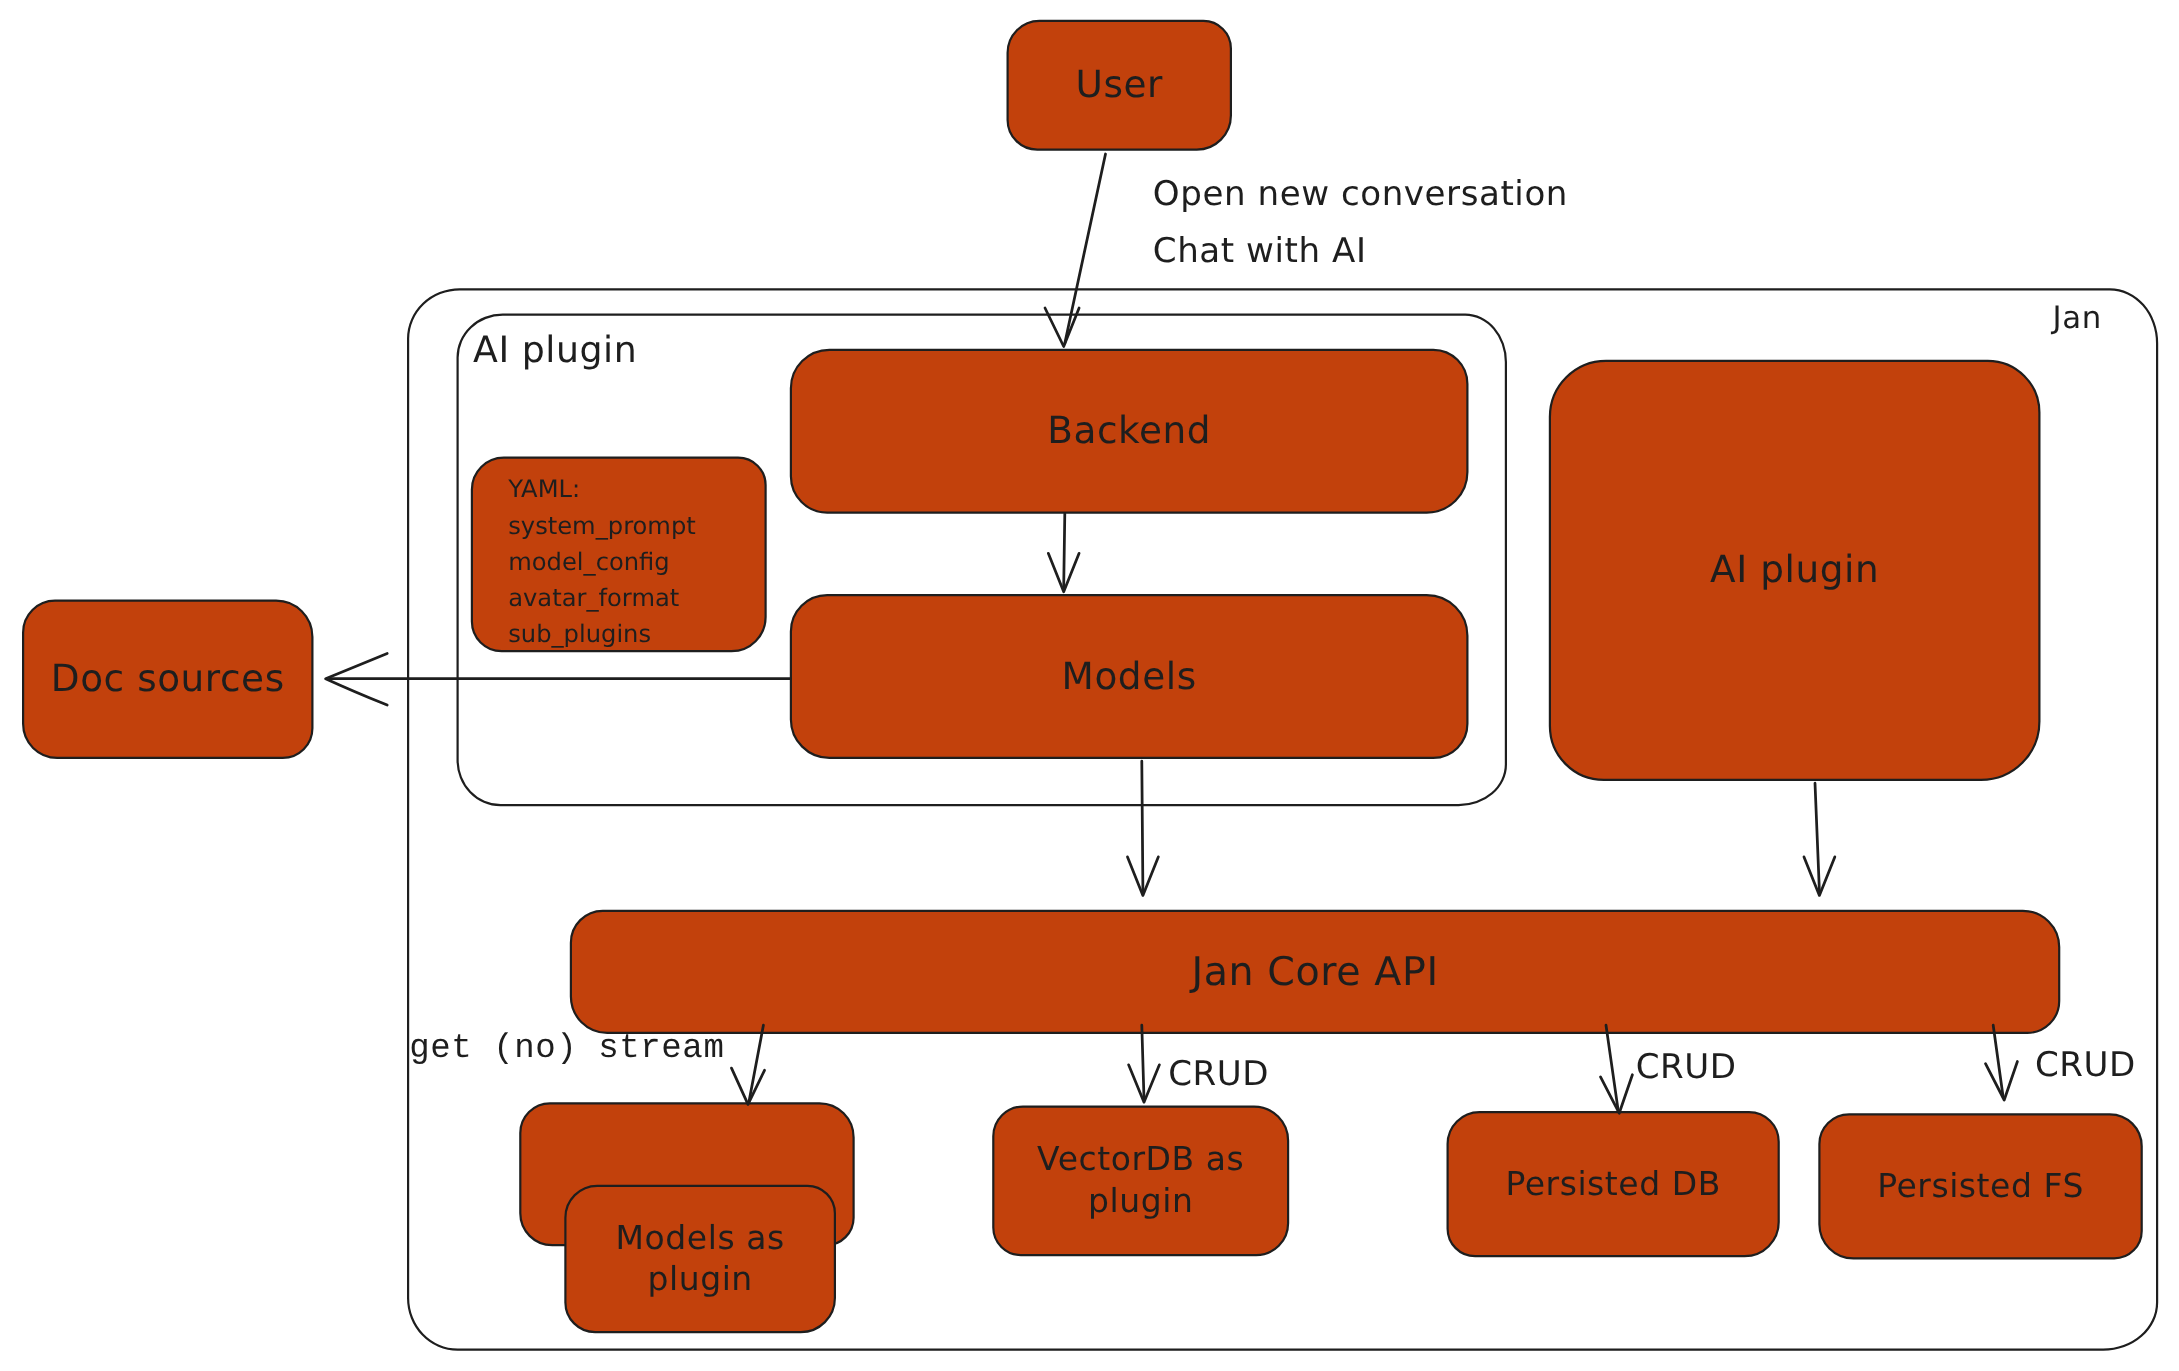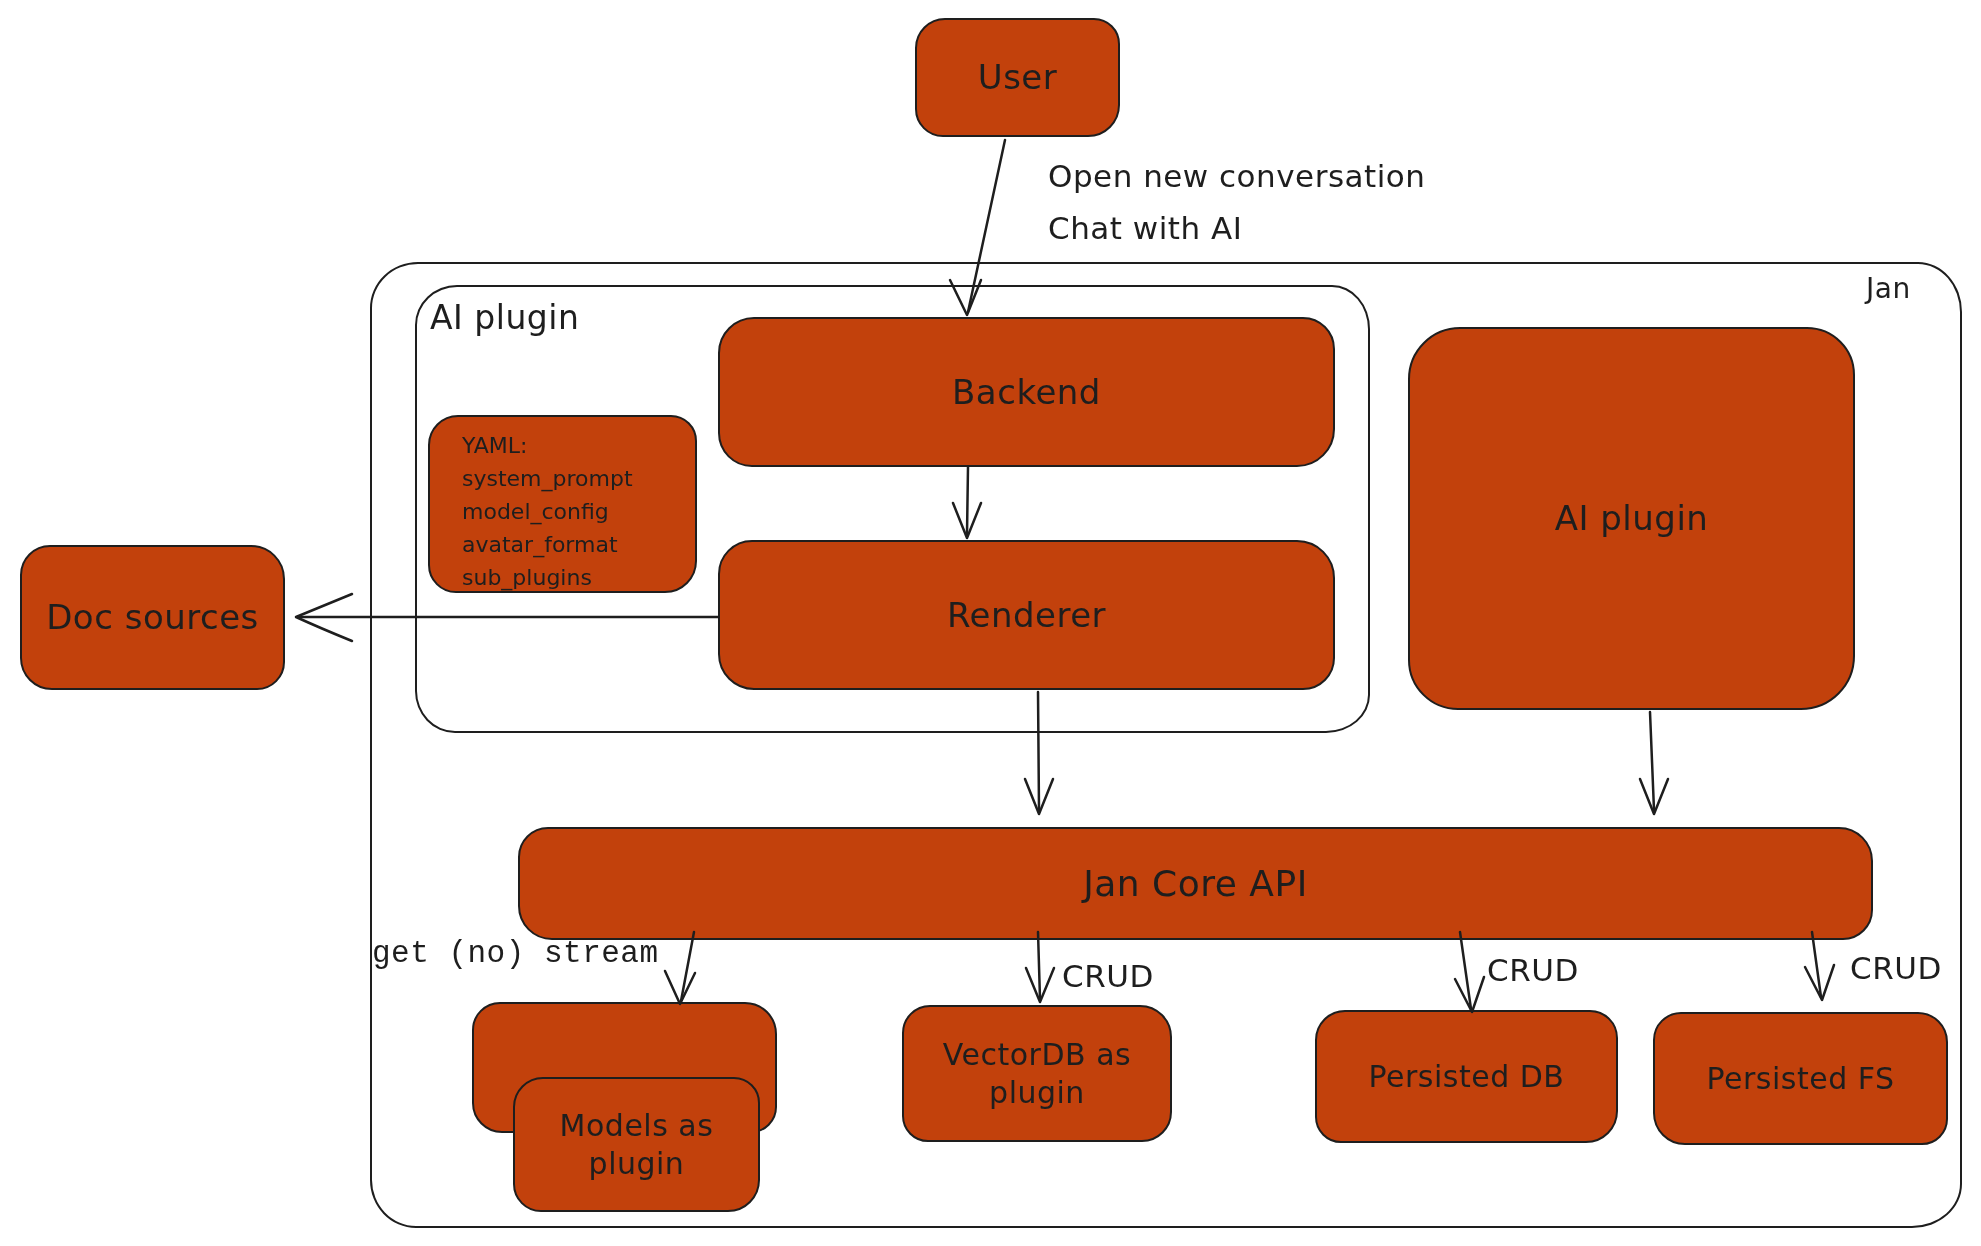--- a/index.html
+++ b/index.html
@@ -36,21 +36,21 @@
 
 <div class="box z3" style="left:915px;top:18px;width:205px;height:119px;border-radius:30px 26px 32px 28px;">
   <span class="node-label">User</span>
 </div>
 
 <div class="box z3" style="left:718px;top:317px;width:617px;height:150px;border-radius:36px 32px 38px 34px;">
   <span class="node-label">Backend</span>
 </div>
 
 <div class="box z3" style="left:718px;top:540px;width:617px;height:150px;border-radius:34px 38px 32px 36px;">
-  <span class="node-label">Renderer</span>
+  <span class="node-label">Models</span>
 </div>
 
 <div class="box z3" id="yaml-box" style="left:428px;top:415px;width:269px;height:178px;border-radius:30px 26px 32px 28px;">
   <div class="yaml-text">
     <div>YAML:</div>
     <div>system_prompt</div>
     <div>model_config</div>
     <div>avatar_format</div>
     <div>sub_plugins</div>
   </div>

